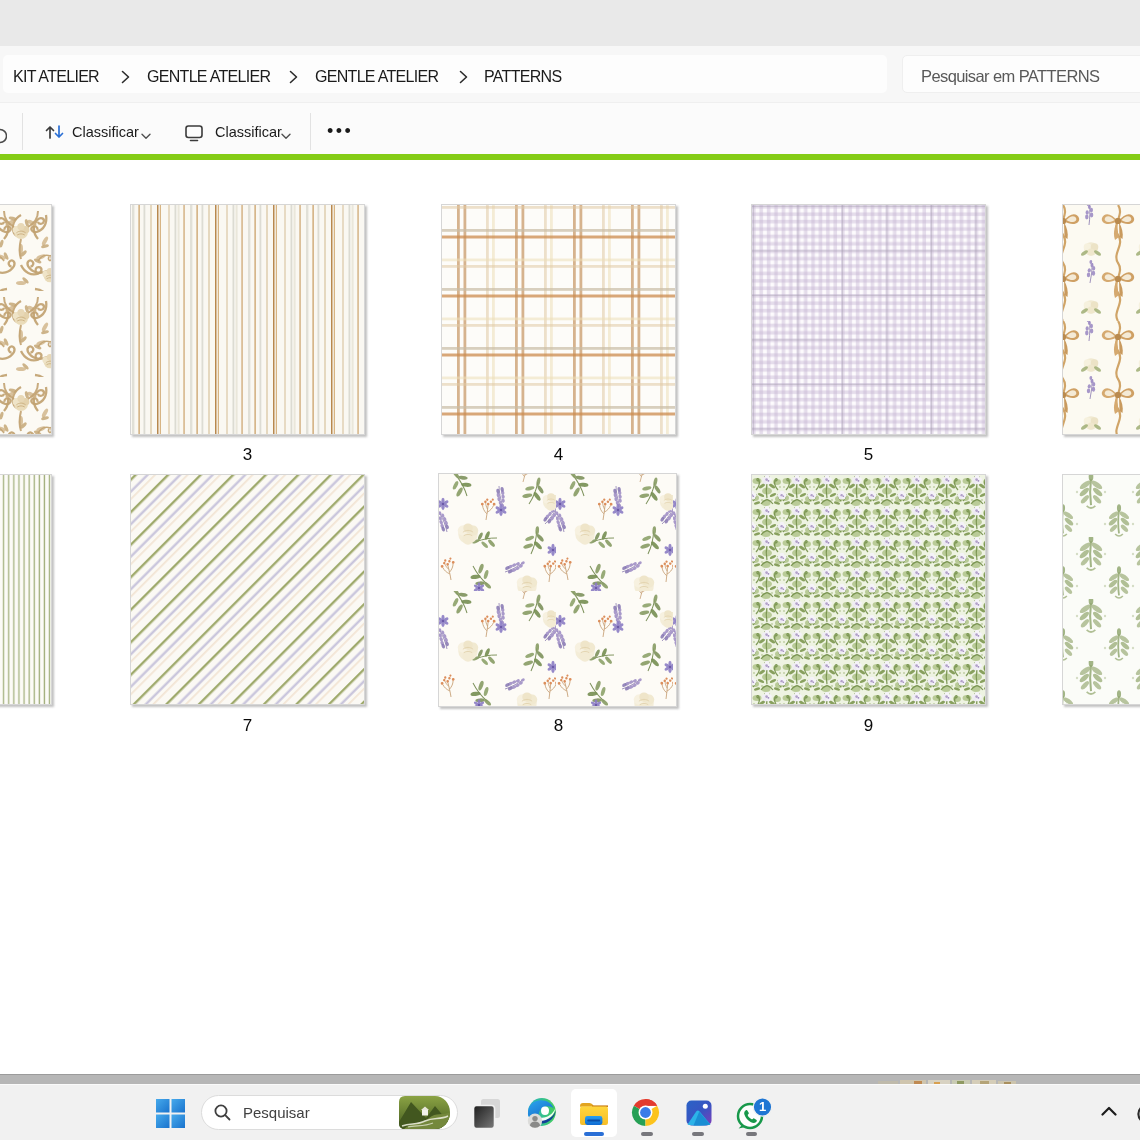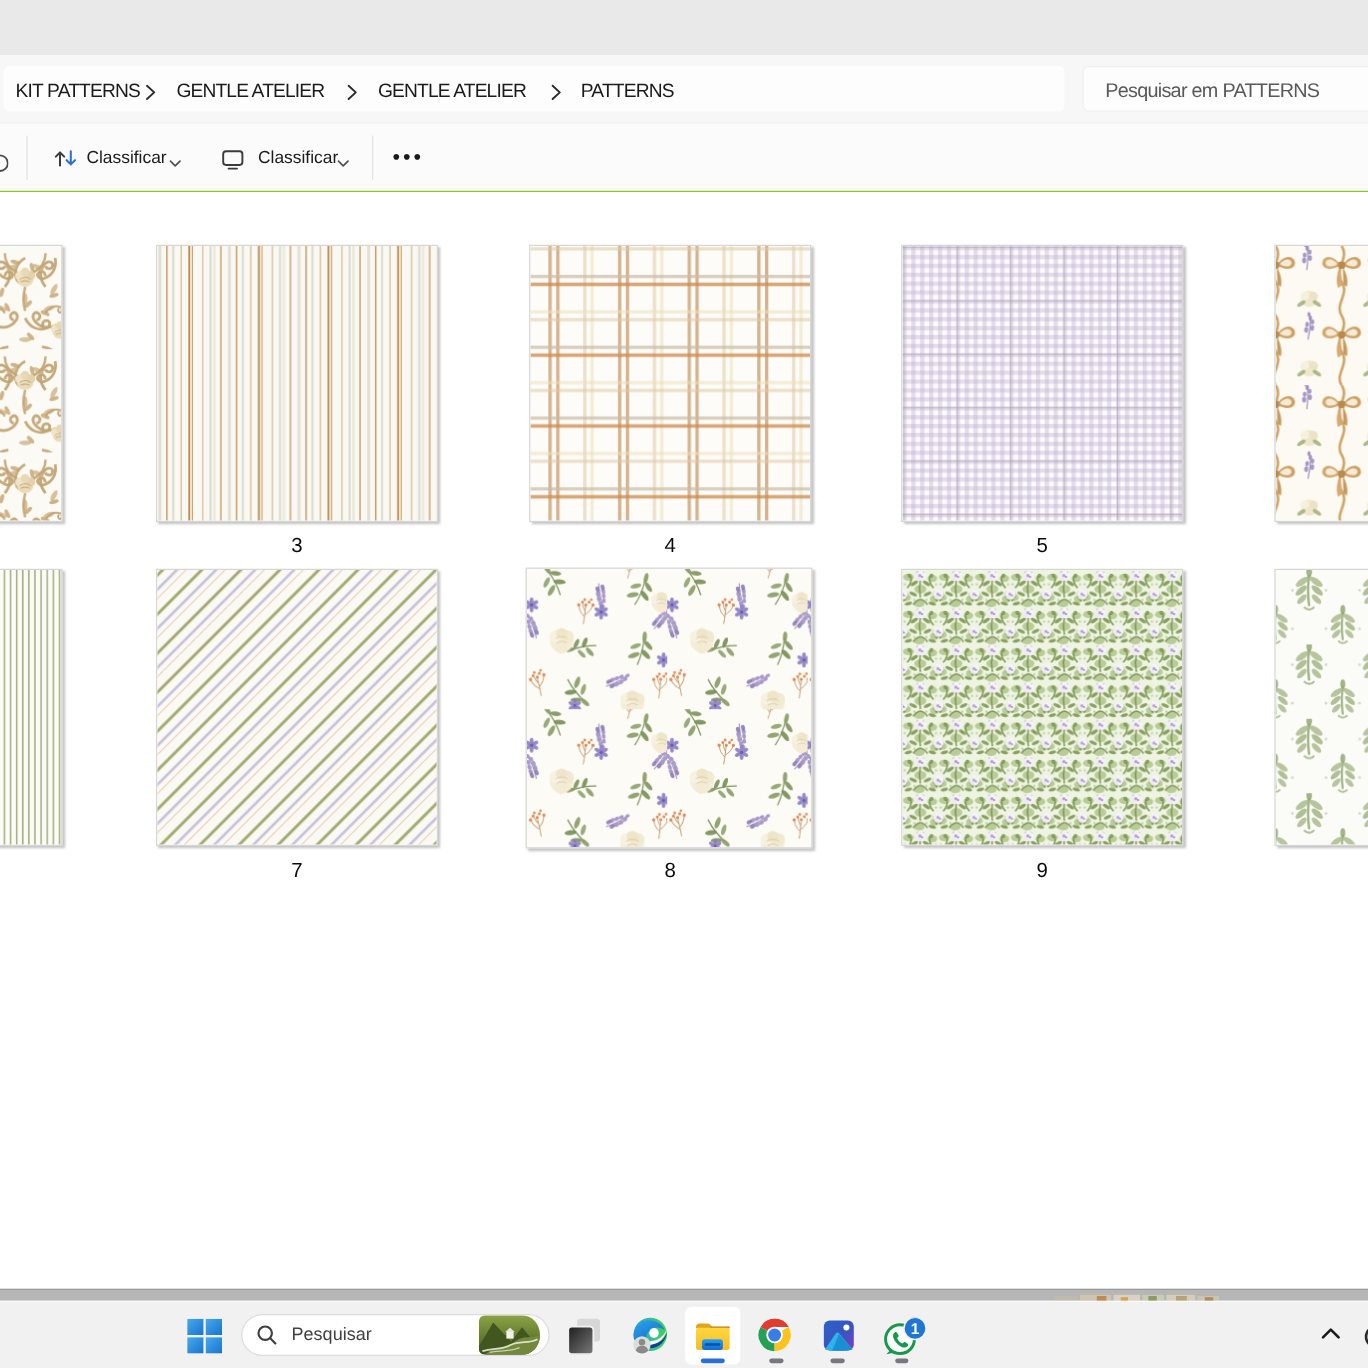--- a/index.html
+++ b/index.html
@@ -4,38 +4,38 @@
 <style>
 * { margin:0; padding:0; box-sizing:border-box; }
 html,body { width:1140px; height:1140px; overflow:hidden; font-family:"Liberation Sans", sans-serif; }
 #page { position:relative; width:1140px; height:1140px; background:#ffffff; }
 .titlebar { position:absolute; left:0; top:0; width:1140px; height:46px; background:#e9e9e9; }
 .addrbar { position:absolute; left:0; top:46px; width:1140px; height:57px; background:#f7f7f7; border-bottom:1px solid #efefef; }
 .crumbbox { position:absolute; left:3px; top:9px; width:884px; height:38px; background:#fdfdfd; border-radius:5px; }
 .searchbox { position:absolute; left:902px; top:9px; width:244px; height:38px; background:#fdfdfd; border:1px solid #efefef; border-radius:5px; color:#595959; font-size:16.5px; letter-spacing:-0.6px; line-height:41px; padding-left:18px; }
 .crumb { position:absolute; top:3px; height:38px; line-height:38px; font-size:16px; letter-spacing:-0.7px; color:#1b1b1b; white-space:pre; }
 .csep { position:absolute; top:15px; }
-.toolbar { position:absolute; left:0; top:103px; width:1140px; height:57px; background:#fbfbfb; border-bottom:1px solid #84cc16; }
+.toolbar { position:absolute; left:0; top:103px; width:1140px; height:57px; background:#fbfbfb; border-bottom:6px solid #84cc16; }
 .tsep { position:absolute; top:10px; width:1px; height:37px; background:#e2e2e2; }
 .tbtn { position:absolute; top:0; height:57px; display:flex; align-items:center; font-size:14.5px; color:#1b1b1b; }
 .content { position:absolute; left:0; top:160px; width:1140px; height:914px; background:#ffffff; }
 .thumb { position:absolute; width:235px; height:231px; border:1px solid #d6d6d6; box-shadow:2px 2px 2px rgba(120,120,120,0.45); overflow:hidden; background:#fbf9f4; }
 .thumb svg { display:block; }
 .lbl { position:absolute; width:235px; text-align:center; font-size:17px; color:#0a0a0a; }
 .strip { position:absolute; left:0; top:1074px; width:1140px; height:10px; background:#b6b6b6; border-top:1px solid #9b9b9b; }
 .taskbar { position:absolute; left:0; top:1084px; width:1140px; height:56px; background:#f1f1f1; border-top:1px solid #fafafa; }
 .ind { position:absolute; top:47px; height:4px; border-radius:2px; }
 </style>
 </head>
 <body>
 <div id="page">
   <div class="titlebar"></div>
   <div class="addrbar">
     <div class="crumbbox">
-      <span class="crumb" style="left:10px">KIT PATTERNS</span>
+      <span class="crumb" style="left:10px">KIT ATELIER</span>
       <svg class="csep" style="left:118px" width="9" height="14" viewBox="0 0 9 14">
           <path d="M1.5 1.5 L7.5 7 L1.5 12.5" fill="none" stroke="#2b2b2b" stroke-width="1.6" stroke-linejoin="round" stroke-linecap="round"></path>
         </svg>
       <span class="crumb" style="left:144px">GENTLE ATELIER</span>
       <svg class="csep" style="left:286px" width="9" height="14" viewBox="0 0 9 14">
           <path d="M1.5 1.5 L7.5 7 L1.5 12.5" fill="none" stroke="#2b2b2b" stroke-width="1.6" stroke-linejoin="round" stroke-linecap="round"></path>
         </svg>
       <span class="crumb" style="left:312px">GENTLE ATELIER</span>
       <svg class="csep" style="left:456px" width="9" height="14" viewBox="0 0 9 14">
           <path d="M1.5 1.5 L7.5 7 L1.5 12.5" fill="none" stroke="#2b2b2b" stroke-width="1.6" stroke-linejoin="round" stroke-linecap="round"></path>

